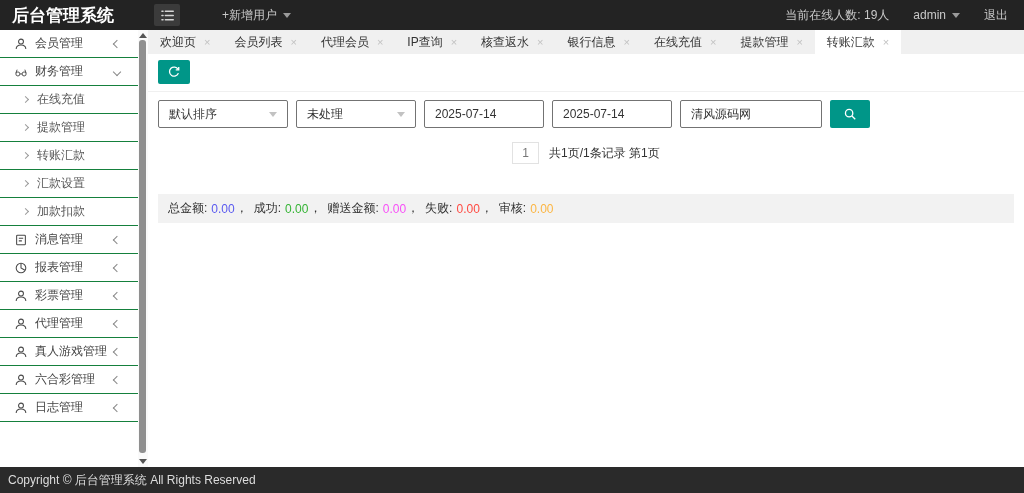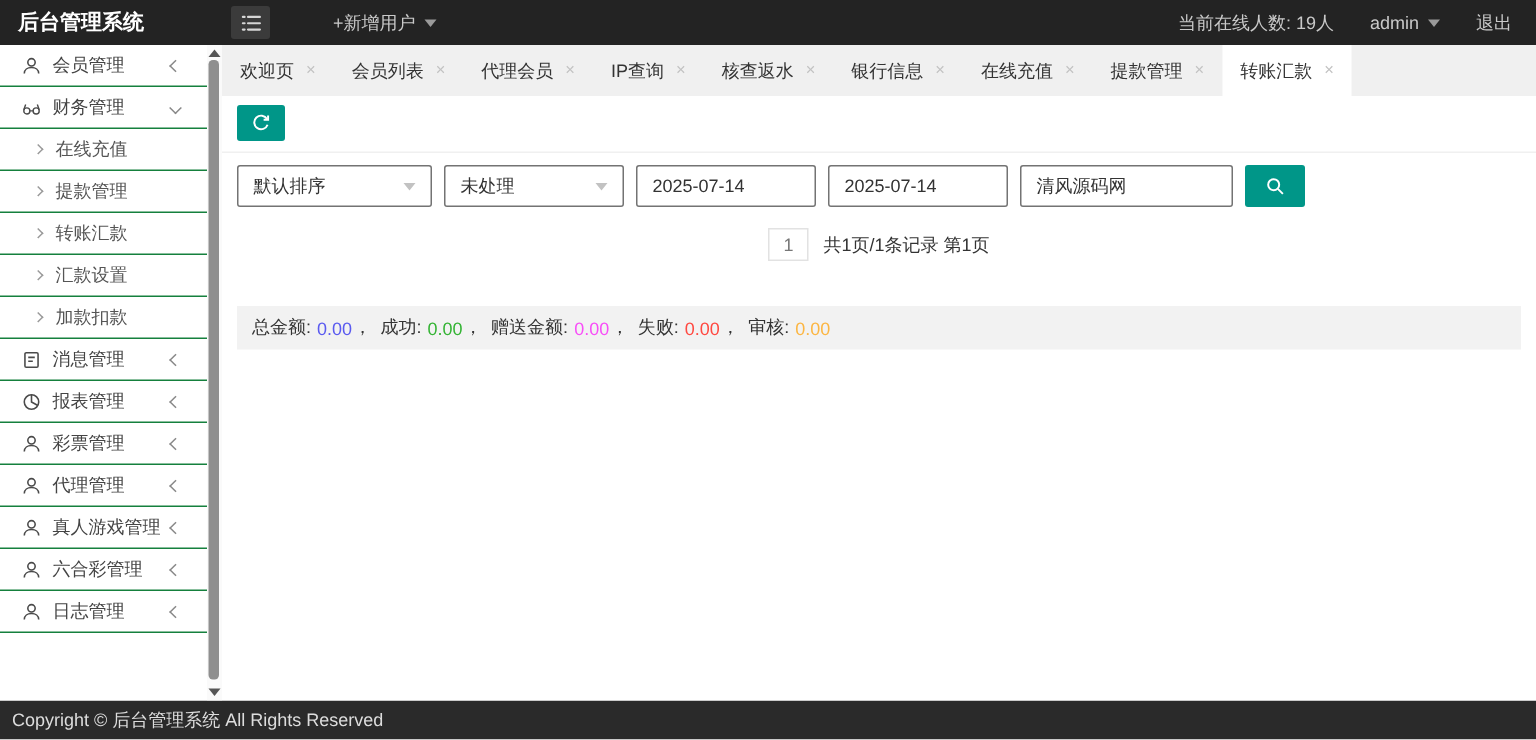--- a/index.html
+++ b/index.html
@@ -1,21 +1,21 @@
 <!DOCTYPE html>
 <html><head>
 <meta charset="utf-8">
 <style>
   * { margin:0; padding:0; box-sizing:border-box; }
   html,body { width:1024px; height:493px; overflow:hidden; }
   body { font-family:"Liberation Sans","DejaVu Sans",sans-serif; font-size:12px; color:#333; background:#fff; }
 
   
   .header { height:30px; background:#232323; display:flex; align-items:center; }
-  .logo { width:148px; color:#fff; font-size:14px; font-weight:bold; padding-left:12px; flex-shrink:0; }
+  .logo { width:148px; color:#fff; font-size:17px; font-weight:bold; padding-left:12px; flex-shrink:0; }
   .hamburger { width:26px; height:22px; background:#3b3b3b; border-radius:2px; display:flex; align-items:center; justify-content:center; margin-left:6px; cursor:pointer; }
   .adduser { color:#c9c9c9; margin-left:42px; display:flex; align-items:center; gap:6px; cursor:pointer; }
   .header-right { margin-left:auto; display:flex; align-items:center; gap:24px; color:#c9c9c9; padding-right:16px; }
   .admin { display:flex; align-items:center; gap:6px; cursor:pointer; }
   .caret { width:0; height:0; border-left:4px solid transparent; border-right:4px solid transparent; border-top:5px solid #9a9a9a; }
 
   
   .layout { display:flex; height:437px; }
 
   
@@ -31,21 +31,21 @@
   .chev-down { transform:rotate(135deg); }
   .chev-right { transform:rotate(45deg); width:5px; height:5px; border-color:#9a9a9a; }
   .m-chev { margin-left:auto; margin-right:18px; }
   .side-scroll { position:absolute; top:0; right:0; width:10px; height:100%; background:#fafafa; }
   .sb-up { position:absolute; top:3px; left:1px; width:0; height:0; border-left:4px solid transparent; border-right:4px solid transparent; border-bottom:5px solid #555; }
   .sb-down { position:absolute; bottom:3px; left:1px; width:0; height:0; border-left:4px solid transparent; border-right:4px solid transparent; border-top:5px solid #555; }
   .sb-thumb { position:absolute; top:10px; bottom:14px; left:1px; width:7px; background:#8f8f8f; border-radius:3px; }
 
   
   .main { flex:1; display:flex; flex-direction:column; min-width:0; }
-  .tabbar { height:34px; background:#f0f0f0; display:flex; flex-shrink:0; }
+  .tabbar { height:24px; background:#f0f0f0; display:flex; flex-shrink:0; }
   .tab { display:flex; align-items:center; padding:0 12px; gap:8px; color:#333; cursor:pointer; white-space:nowrap; }
   .tab .close { color:#c2c2c2; font-size:11px; }
   .tab.active { background:#fff; }
   .content { flex:1; background:#fff; }
 
   .toolbar { padding:6px 10px 7px; border-bottom:1px solid #f0f0f0; }
   .btn-refresh { width:32px; height:24px; background:#009688; border:none; border-radius:2px; display:flex; align-items:center; justify-content:center; cursor:pointer; }
 
   .filters { display:flex; gap:8px; margin:8px 10px 0; align-items:center; }
   .sel, .inp { height:28px; border:1px solid #737373; border-radius:2px; background:#fff; }

